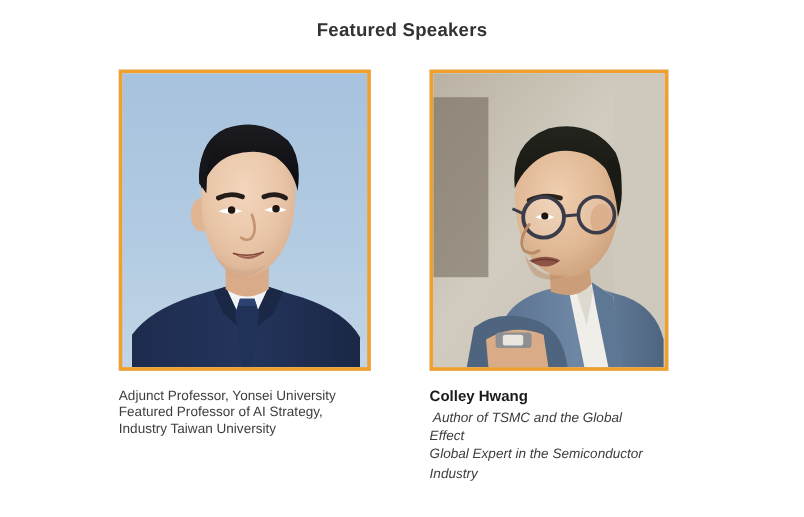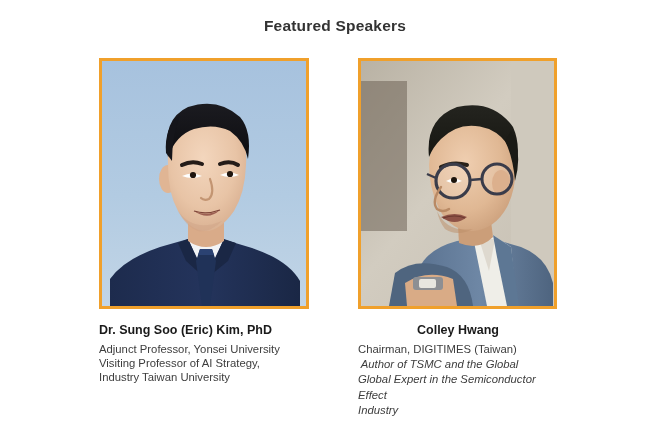--- a/index.html
+++ b/index.html
@@ -65,21 +65,21 @@
     margin-top: 14px;
   }
   .speaker-name {
     font-size: 12.5px;
     font-weight: bold;
     color: #1a1a1a;
     line-height: 15px;
     margin-bottom: 4px;
     white-space: nowrap;
   }
-  .speaker-right .speaker-name { font-size: 12.5px; text-align: center; }
+  .speaker-right .speaker-name { font-size: 12.5px; }
 
   .speaker-lines {
     font-size: 11.3px;
     color: #3d3d3d;
     line-height: 14.2px;
   }
   .speaker-line { white-space: pre; }
   .speaker-line.italic { font-style: italic; }
   .speaker-right .speaker-lines { line-height: 15.2px; }
 </style>
@@ -149,24 +149,23 @@
         <path d="M108 118 Q113 132 107 138 Q102 140 99 137" stroke="#c39572" stroke-width="2.2" fill="none" stroke-linecap="round"></path>
 
         <path d="M92 150 Q104 156 118 149 Q106 160 92 150 Z" fill="#9c5f52"></path>
         <path d="M92 150 Q104 154 118 149" stroke="#7d4438" stroke-width="1.3" fill="none"></path>
 
         <path d="M76 150 Q92 172 120 160 Q108 172 96 170 Q84 166 76 150 Z" fill="#cfa184" opacity="0.45"></path>
       </svg>
     </div>
 
     <div class="speaker-info">
-      <div class="speaker-name">Dr. Sung Soo (Eric) Kim, PhD</div>
       <div class="speaker-lines">
         <div class="speaker-line">Adjunct Professor, Yonsei University</div>
-        <div class="speaker-line">Visiting Professor of AI Strategy,</div>
+        <div class="speaker-line">Featured Professor of AI Strategy,</div>
         <div class="speaker-line">Industry Taiwan University</div>
       </div>
     </div>
   </div>
 
   <div class="speaker speaker-right">
 
     <div class="photo-frame">
       <svg class="photo-canvas" viewBox="0 0 193 245" preserveAspectRatio="xMidYMid slice">
         <defs>
@@ -233,22 +232,21 @@
         <path d="M80 156 Q94 150 106 156 Q94 166 80 156 Z" fill="#8e5246"></path>
         <path d="M82 157 Q94 153 104 157" stroke="#6d3a30" stroke-width="1.2" fill="none"></path>
 
         <path d="M76 150 Q86 172 112 168 Q96 176 84 168 Q78 160 76 150 Z" fill="#bc8d68" opacity="0.5"></path>
       </svg>
     </div>
 
     <div class="speaker-info">
       <div class="speaker-name">Colley Hwang</div>
       <div class="speaker-lines">
-        <div class="speaker-line">Chairman, DIGITIMES (Taiwan)</div>
         <div class="speaker-line italic"> Author of TSMC and the Global</div>
+        <div class="speaker-line italic">Effect</div>
         <div class="speaker-line italic">Global Expert in the Semiconductor</div>
-        <div class="speaker-line italic">Effect</div>
         <div class="speaker-line italic">Industry</div>
       </div>
     </div>
   </div>
 
 </div>
 
 </body></html>

